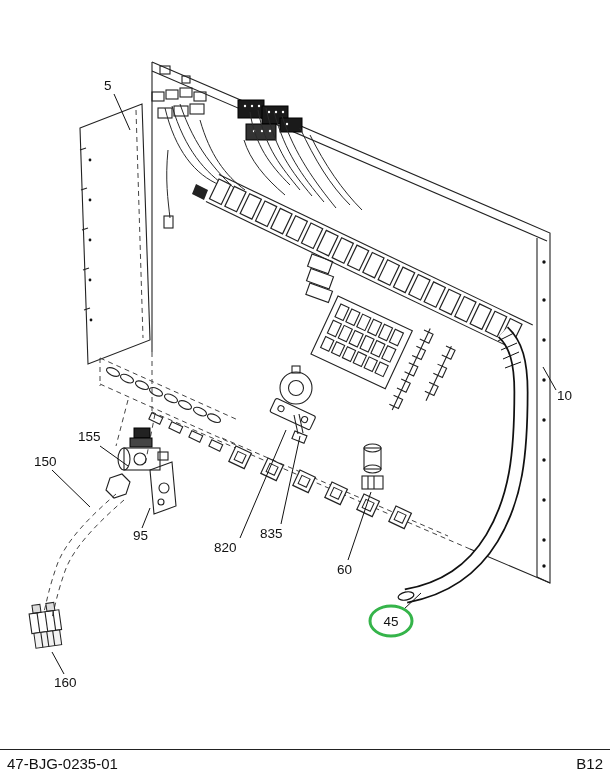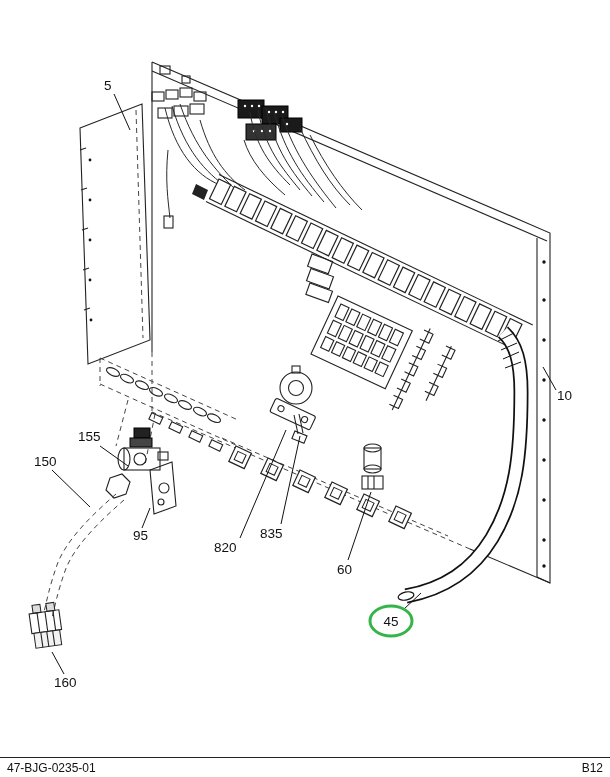--- a/index.html
+++ b/index.html
@@ -1,22 +1,22 @@
 <!DOCTYPE html>
 <html><head>
 <meta charset="utf-8">
 <style>
   html,body{margin:0;padding:0;background:#fff;}
   .page{position:relative;width:610px;height:777px;background:#fff;overflow:hidden;
         font-family:"Liberation Sans",sans-serif;}
   svg{display:block;}
   .lbl{font-family:"Liberation Sans",sans-serif;font-size:13.5px;fill:#111;}
-  .footer{position:absolute;left:0;right:0;bottom:0;height:20px;border-top:1.3px solid #222;
+  .footer{position:absolute;left:0;right:0;bottom:0;height:28px;border-top:1.3px solid #222;
           display:flex;justify-content:space-between;align-items:center;
-          padding:0 7px;box-sizing:border-box;font-size:12px;color:#111;}
+          padding:0 7px;box-sizing:border-box;font-size:15px;color:#111;}
   .thin{stroke:#222;stroke-width:1.1;fill:none;}
   .dash{stroke:#444;stroke-width:1;fill:none;stroke-dasharray:5 4;}
 </style>
 </head>
 <body>
 
 <div class="page">
 <svg width="610" height="744" viewBox="0 0 610 744">
   <defs>
     <rect id="cell" width="13" height="22" fill="#fff" stroke="#222" stroke-width="1.2"></rect>

